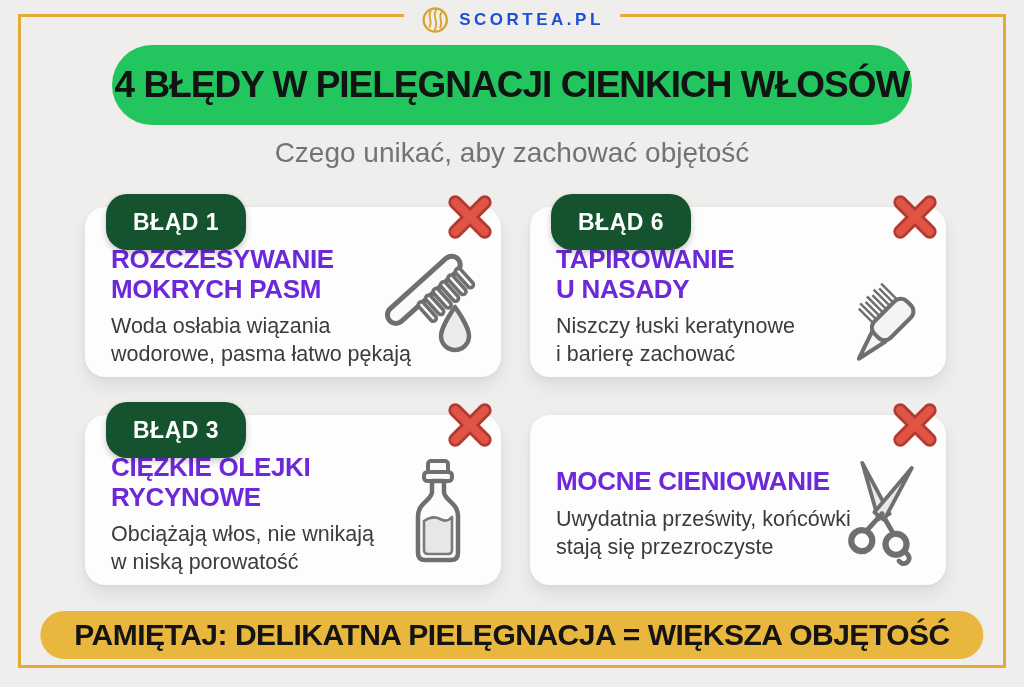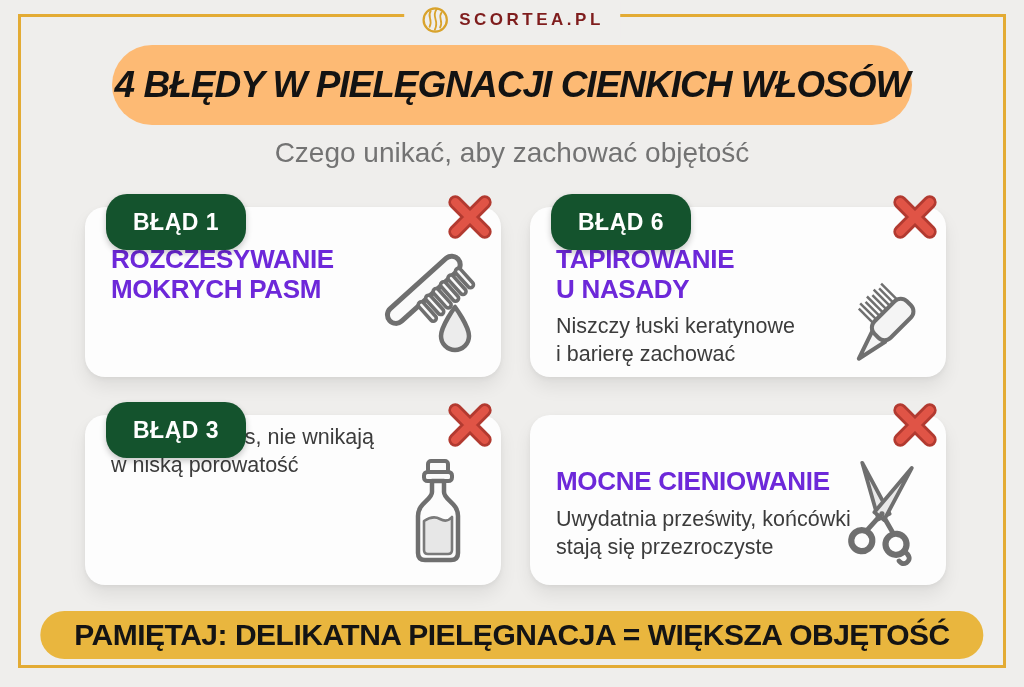--- a/index.html
+++ b/index.html
@@ -13,27 +13,27 @@
     position:absolute;left:18px;top:14px;right:18px;bottom:19px;
     border:3px solid #e3ab34;pointer-events:none;
   }
   
   .logo-wrap{
     position:absolute;top:2px;left:50%;transform:translateX(-50%);
     height:36px;padding:0 16px;background:#efeeec;
     display:flex;align-items:center;gap:9px;z-index:2;
   }
   .logo-text{
-    color:#7f1d1d;font-weight:700;font-size:17px;letter-spacing:3.5px;
+    color:#1d4ed8;font-weight:700;font-size:17px;letter-spacing:3.5px;
   }
   
   .banner{
     position:absolute;top:45px;left:112px;width:800px;height:80px;
-    background:#fdba74;border-radius:40px;
-    display:flex;align-items:center;justify-content:center;font-style:italic;
+    background:#22c55e;border-radius:40px;
+    display:flex;align-items:center;justify-content:center;
   }
   .banner-title{
     margin:0;font-size:37px;font-weight:700;letter-spacing:-1px;color:#131313;
     white-space:nowrap;
   }
   .subtitle{
     position:absolute;top:137px;left:0;width:100%;text-align:center;
     font-size:28px;color:#737373;
   }
   
@@ -107,20 +107,22 @@
   <div class="card">
     <div class="badge">BŁĄD 1</div>
     <span class="x-mark">
       <svg viewBox="0 0 60 60" width="52" height="52">
         <path d="M13,13 L47,47 M47,13 L13,47" stroke="#b23a30" stroke-width="16" stroke-linecap="round" fill="none"></path>
         <path d="M13,13 L47,47 M47,13 L13,47" stroke="#e05446" stroke-width="9.5" stroke-linecap="round" fill="none"></path>
       </svg>
     </span>
     <div class="card-title">ROZCZESYWANIE
 MOKRYCH PASM</div>
+    <div class="card-desc">Woda osłabia wiązania
+wodorowe, pasma łatwo pękają</div>
     <span class="card-icon icon-comb">
       <svg viewBox="0 0 100 112" width="100" height="112">
         <g transform="rotate(-42 50 50)">
           <rect x="2" y="30" width="92" height="17" rx="8.5" fill="#fafafa" stroke="#6f6f6f" stroke-width="5"></rect>
           <rect x="33" y="45" width="6" height="24" rx="3" fill="#fafafa" stroke="#6f6f6f" stroke-width="3.6"></rect>
           <rect x="43" y="45" width="6" height="24" rx="3" fill="#fafafa" stroke="#6f6f6f" stroke-width="3.6"></rect>
           <rect x="53" y="45" width="6" height="24" rx="3" fill="#fafafa" stroke="#6f6f6f" stroke-width="3.6"></rect>
           <rect x="63" y="45" width="6" height="24" rx="3" fill="#fafafa" stroke="#6f6f6f" stroke-width="3.6"></rect>
           <rect x="73" y="45" width="6" height="24" rx="3" fill="#fafafa" stroke="#6f6f6f" stroke-width="3.6"></rect>
           <rect x="83" y="45" width="6" height="24" rx="3" fill="#fafafa" stroke="#6f6f6f" stroke-width="3.6"></rect>
@@ -163,20 +165,22 @@
   </div>
 
   <div class="card">
     <div class="badge">BŁĄD 3</div>
     <span class="x-mark">
       <svg viewBox="0 0 60 60" width="52" height="52">
         <path d="M13,13 L47,47 M47,13 L13,47" stroke="#b23a30" stroke-width="16" stroke-linecap="round" fill="none"></path>
         <path d="M13,13 L47,47 M47,13 L13,47" stroke="#e05446" stroke-width="9.5" stroke-linecap="round" fill="none"></path>
       </svg>
     </span>
+    <div class="card-title">CIĘŻKIE OLEJKI
+RYCYNOWE</div>
     <div class="card-desc">Obciążają włos, nie wnikają
 w niską porowatość</div>
     <span class="card-icon icon-bottle">
       <svg viewBox="0 0 62 110" width="62" height="110">
         <rect x="21" y="4" width="20" height="12" rx="3" fill="#fafafa" stroke="#6f6f6f" stroke-width="4"></rect>
         <rect x="17" y="15" width="28" height="9" rx="3.5" fill="#fafafa" stroke="#6f6f6f" stroke-width="4"></rect>
         <path d="M25,24 L25,35 C25,43 11,46 11,59 L11,96 Q11,103 18,103 L44,103 Q51,103 51,96 L51,59 C51,46 37,43 37,35 L37,24 Z" fill="#fcfcfc" stroke="#6f6f6f" stroke-width="4.5" stroke-linejoin="round"></path>
         <path d="M17,64 Q26,58 33,62 T45,60 L45,93 Q45,97 41,97 L21,97 Q17,97 17,93 Z" fill="#e7e7e7" stroke="#7a7a7a" stroke-width="2.6" stroke-linejoin="round"></path>
       </svg>
     </span>

